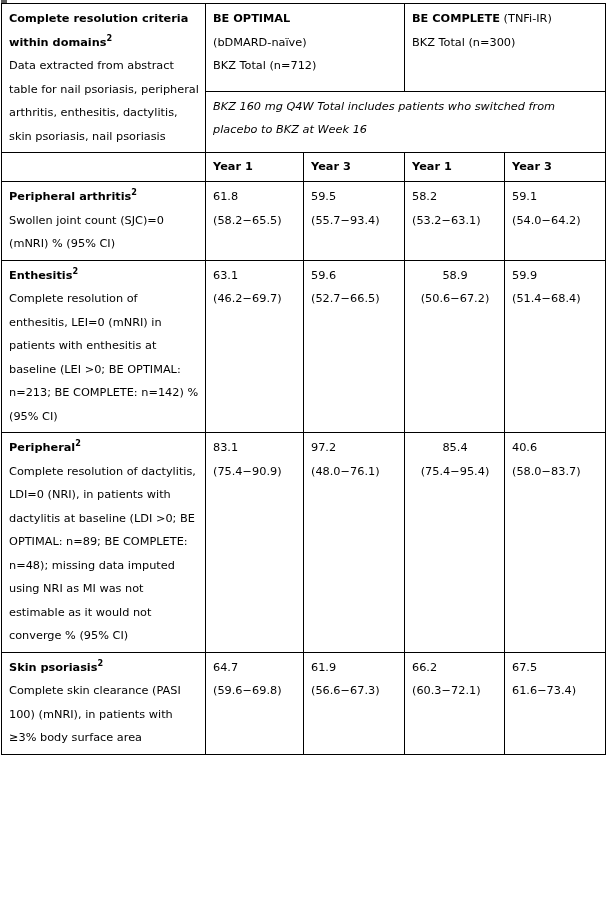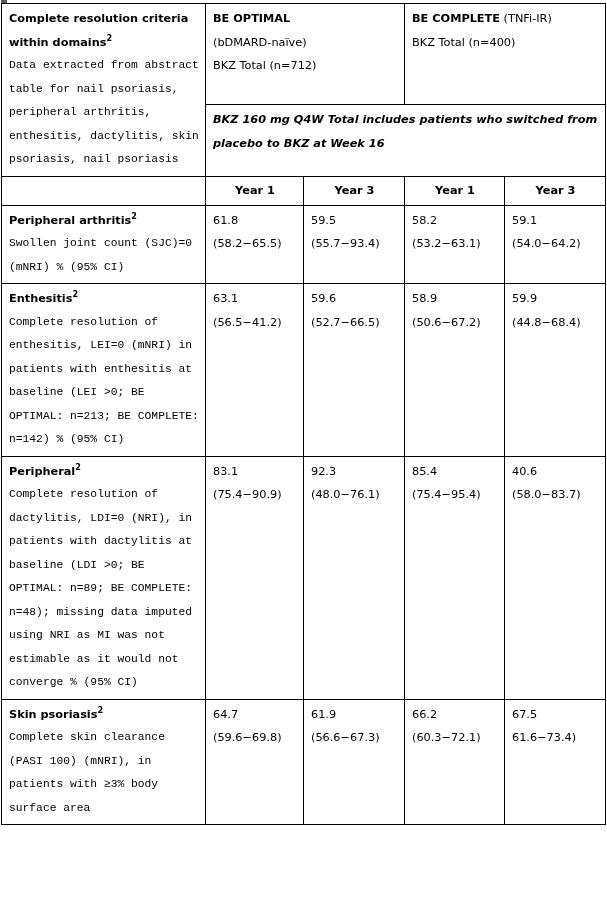--- a/index.html
+++ b/index.html
@@ -52,29 +52,29 @@
 
   .bold { font-weight: bold; }
   sup {
     font-size: 0.72em;
     vertical-align: super;
     line-height: 0;
     font-weight: bold;
   }
   td.label-cell { line-height: 23.5px; }
   td.head-cell  { line-height: 23.5px; }
-  td.note-cell  { font-style: italic; line-height: 23.5px; font-weight: bold; }
-  td.yr-head    { font-weight: bold; line-height: 21px; padding-top: 2px; padding-bottom: 2px; text-align: center; }
+  td.note-cell  { font-style: italic; line-height: 23.5px; }
+  td.yr-head    { font-weight: bold; line-height: 21px; padding-top: 2px; padding-bottom: 2px; }
   td.val-cell   { line-height: 23.5px; }
   
-  td.val-offset { padding-top: 15px; }
+  td.val-offset { padding-top: 15px; text-align: center; }
   td.spacer-cell { padding: 0; }
 
   .lbl-title { font-weight: bold; display: block; }
-  .lbl-body  { display: block; font-family: Liberation Mono, monospace; }
+  .lbl-body  { display: block; }
 </style>
 </head>
 <body>
 
 <div id="page">
   <div class="artifact-tick"></div>
 
   <table class="clin">
     <colgroup>
       <col class="c-label">
@@ -90,21 +90,21 @@
           <span class="lbl-title"><span>Complete resolution criteria within domains</span><sup>2</sup></span>
           <span class="lbl-body">Data extracted from abstract table for nail psoriasis, peripheral arthritis, enthesitis, dactylitis, skin psoriasis, nail psoriasis</span>
         </td>
         <td class="head-cell" colspan="2">
           <span class="bold">BE OPTIMAL</span><br>
           <span>(bDMARD-naïve)</span><br>
           <span>BKZ Total (n=712)</span>
         </td>
         <td class="head-cell" colspan="2">
           <span class="bold">BE COMPLETE</span><span> (TNFi-IR)</span><br>
-          <span>BKZ Total (n=400)</span>
+          <span>BKZ Total (n=300)</span>
         </td>
       </tr>
 
       <tr>
         <td class="note-cell" colspan="4">BKZ 160 mg Q4W Total includes patients who switched from placebo to BKZ at Week 16</td>
       </tr>
 
       <tr>
         <td class="spacer-cell"></td>
         <td class="yr-head">Year 1</td>
@@ -136,47 +136,47 @@
         </td>
       </tr>
 
       <tr>
         <td class="label-cell">
           <span class="lbl-title"><span>Enthesitis</span><sup>2</sup></span>
           <span class="lbl-body">Complete resolution of enthesitis, LEI=0 (mNRI) in patients with enthesitis at baseline (LEI &gt;0; BE OPTIMAL: n=213; BE COMPLETE: n=142) % (95% CI)</span>
         </td>
         <td class="val-cell">
           <span>63.1</span><br>
-          <span>(56.5−41.2)</span>
+          <span>(46.2−69.7)</span>
         </td>
         <td class="val-cell">
           <span>59.6</span><br>
           <span>(52.7−66.5)</span>
         </td>
         <td class="val-cell val-offset">
           <span>58.9</span><br>
           <span>(50.6−67.2)</span>
         </td>
         <td class="val-cell">
           <span>59.9</span><br>
-          <span>(44.8−68.4)</span>
+          <span>(51.4−68.4)</span>
         </td>
       </tr>
 
       <tr>
         <td class="label-cell">
           <span class="lbl-title"><span>Peripheral</span><sup>2</sup></span>
           <span class="lbl-body">Complete resolution of dactylitis, LDI=0 (NRI), in patients with dactylitis at baseline (LDI &gt;0; BE OPTIMAL: n=89; BE COMPLETE: n=48); missing data imputed using NRI as MI was not estimable as it would not converge % (95% CI)</span>
         </td>
         <td class="val-cell">
           <span>83.1</span><br>
           <span>(75.4−90.9)</span>
         </td>
         <td class="val-cell">
-          <span>92.3</span><br>
+          <span>97.2</span><br>
           <span>(48.0−76.1)</span>
         </td>
         <td class="val-cell val-offset">
           <span>85.4</span><br>
           <span>(75.4−95.4)</span>
         </td>
         <td class="val-cell">
           <span>40.6</span><br>
           <span>(58.0−83.7)</span>
         </td>

